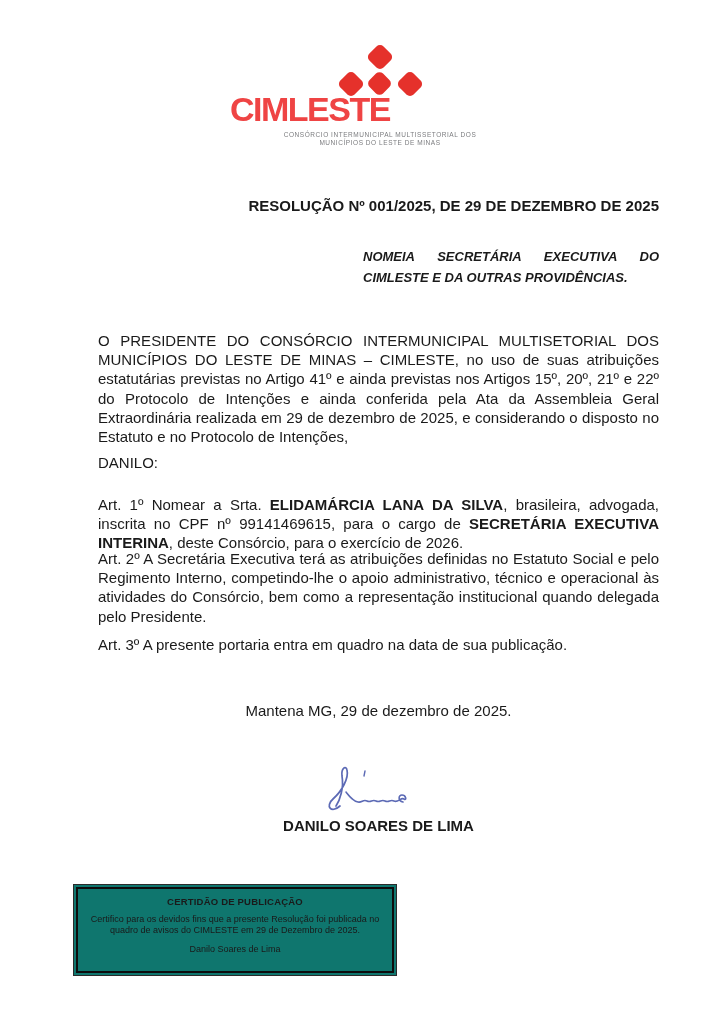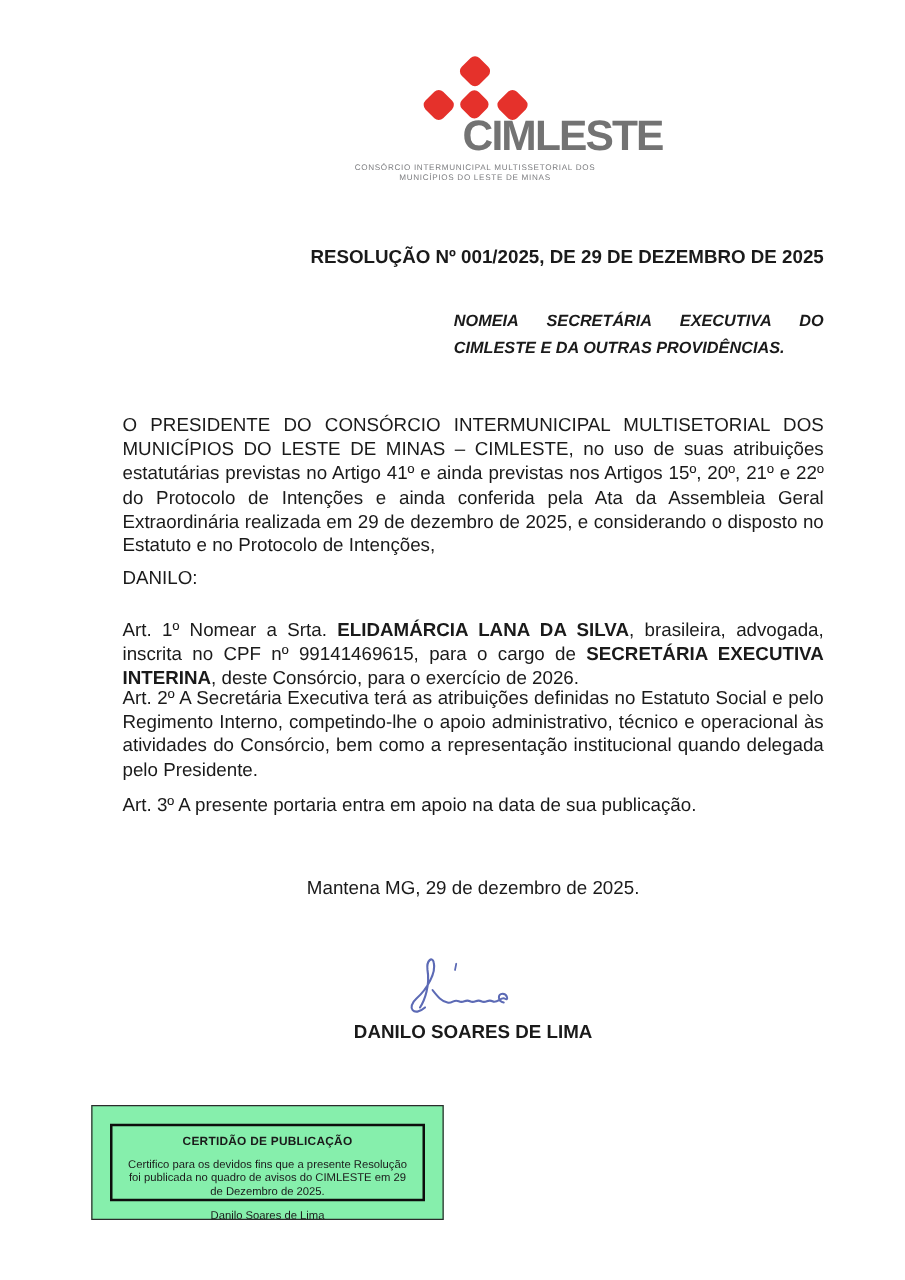--- a/index.html
+++ b/index.html
@@ -17,23 +17,23 @@
     position: absolute; width: 20px; height: 20px;
     background: #e5312b; border-radius: 5px;
     transform: rotate(45deg);
   }
   .d-top   { left: 370px; top: 47px; }
   .d-left  { left: 341px; top: 74px; }
   .d-mid   { left: 370px; top: 74px; width: 19px; height: 19px; }
   .d-right { left: 400px; top: 74px; }
   .brand {
     position: absolute; left: 230px; top: 90px; width: 300px;
-    text-align: right;
+    text-align: left;
     font-size: 34px; font-weight: 700; letter-spacing: -1.5px;
-    color: #737373;
+    color: #ef4444;
   }
   .brand-sub {
     position: absolute; left: 230px; top: 131px; width: 300px;
     text-align: center;
     font-size: 6.5px; line-height: 8px; letter-spacing: 0.55px;
     color: #7b7c7f; text-transform: uppercase;
   }
   
   .doc-title {
     position: absolute; left: 98px; top: 197px; width: 561px;
@@ -61,22 +61,22 @@
   
   .sig-svg { position: absolute; left: 323px; top: 764px; }
   .sig-name, .sig-role {
     position: absolute; left: 98px; width: 561px;
     text-align: center; font-size: 15px; font-weight: 700;
   }
   .sig-name { top: 817px; }
   .sig-role { top: 837px; }
   
   .cert-box {
-    position: absolute; left: 73px; top: 884px; width: 282px; height: 92px;
-    border: 1px solid #2b2b2b; background: #86efac; padding: 14px;
+    position: absolute; left: 73px; top: 884px; width: 324px; height: 92px;
+    border: 1px solid #2b2b2b; background: #0f766e; padding: 2px;
   }
   .cert-inner {
     width: 100%; height: 100%;
     border: 2px solid #0d0d0d;
     padding: 7px 10px 0 10px; text-align: center;
   }
   .cert-heading { font-size: 9.5px; font-weight: 700; letter-spacing: 0.2px; }
   .cert-text { margin-top: 7px; font-size: 9px; line-height: 11px; }
   .cert-signer { margin-top: 8px; font-size: 9px; }
 </style>
@@ -102,21 +102,21 @@
   <div class="epigraph">NOMEIA SECRETÁRIA EXECUTIVA DO CIMLESTE E DA OUTRAS PROVIDÊNCIAS.</div>
 
   <div class="para p-preamble">O PRESIDENTE DO CONSÓRCIO INTERMUNICIPAL MULTISETORIAL DOS MUNICÍPIOS DO LESTE DE MINAS – CIMLESTE, no uso de suas atribuições estatutárias previstas no Artigo 41º e ainda previstas nos Artigos 15º, 20º, 21º e 22º do Protocolo de Intenções e ainda conferida pela Ata da Assembleia Geral Extraordinária realizada em 29 de dezembro de 2025, e considerando o disposto no Estatuto e no Protocolo de Intenções,</div>
 
   <div class="para p-resolve">DANILO:</div>
 
   <div class="para p-art1"><span>Art. 1º Nomear a Srta. </span><b>ELIDAMÁRCIA LANA DA SILVA</b><span>, brasileira, advogada, inscrita no CPF nº 99141469615, para o cargo de </span><b>SECRETÁRIA EXECUTIVA INTERINA</b><span>, deste Consórcio, para o exercício de 2026.</span></div>
 
   <div class="para p-art2">Art. 2º A Secretária Executiva terá as atribuições definidas no Estatuto Social e pelo Regimento Interno, competindo-lhe o apoio administrativo, técnico e operacional às atividades do Consórcio, bem como a representação institucional quando delegada pelo Presidente.</div>
 
-  <div class="para p-art3">Art. 3º A presente portaria entra em apoio na data de sua publicação.</div>
+  <div class="para p-art3">Art. 3º A presente portaria entra em quadro na data de sua publicação.</div>
 
   <div class="dateline">Mantena MG, 29 de dezembro de 2025.</div>
 
   <svg class="sig-svg" width="94" height="52" viewBox="0 0 94 52">
     <path d="M17 42 C8 50 2 42 10 35 C19 27 26 14 24 6 C23 1 18 4 19 12 C21 24 17 36 13 42" fill="none" stroke="#5c6ab5" stroke-width="1.7" stroke-linecap="round"></path>
     <path d="M23 28 C27 33 30 37 35 38 C39 39 40 35 44 37 C48 39 49 35 53 37 C57 39 58 35 62 37 C66 39 67 35 71 37 C75 39 78 33 81 35 C84 37 83 31 79 31 C75 31 75 37 80 38" fill="none" stroke="#5c6ab5" stroke-width="1.6" stroke-linecap="round"></path>
     <path d="M42 7 L41 12" fill="none" stroke="#5c6ab5" stroke-width="1.4" stroke-linecap="round"></path>
   </svg>
   <div class="sig-name">DANILO SOARES DE LIMA</div>
 

